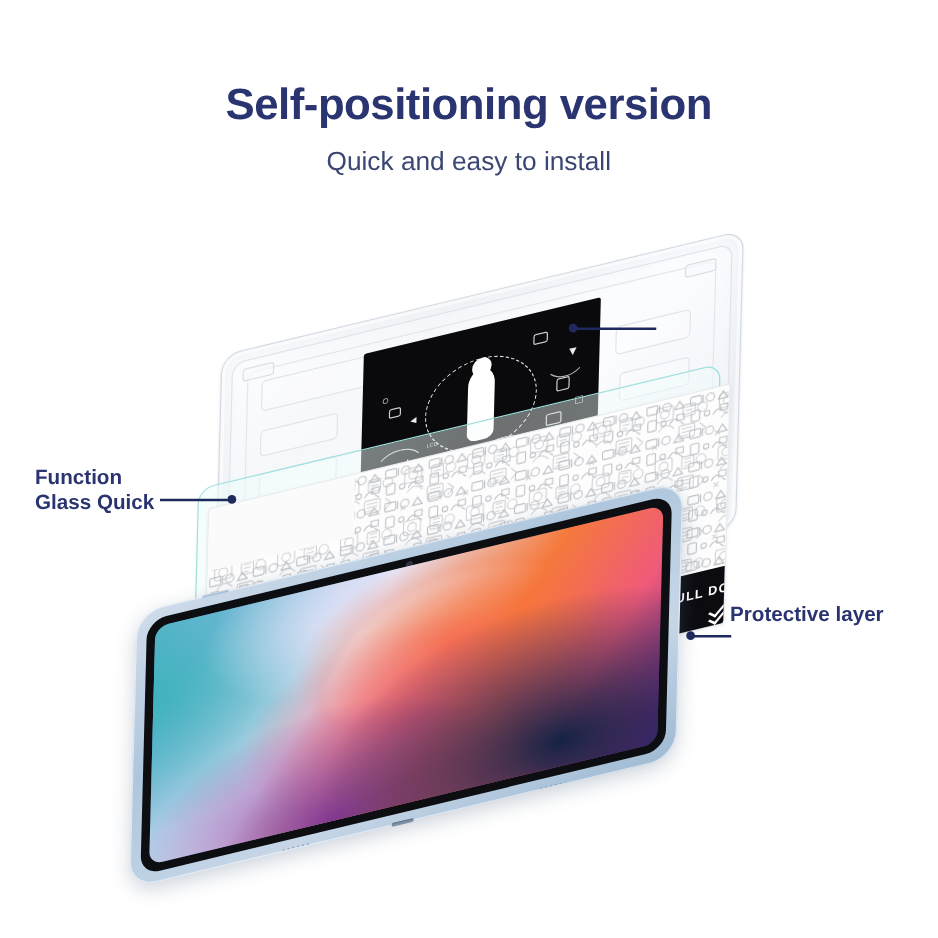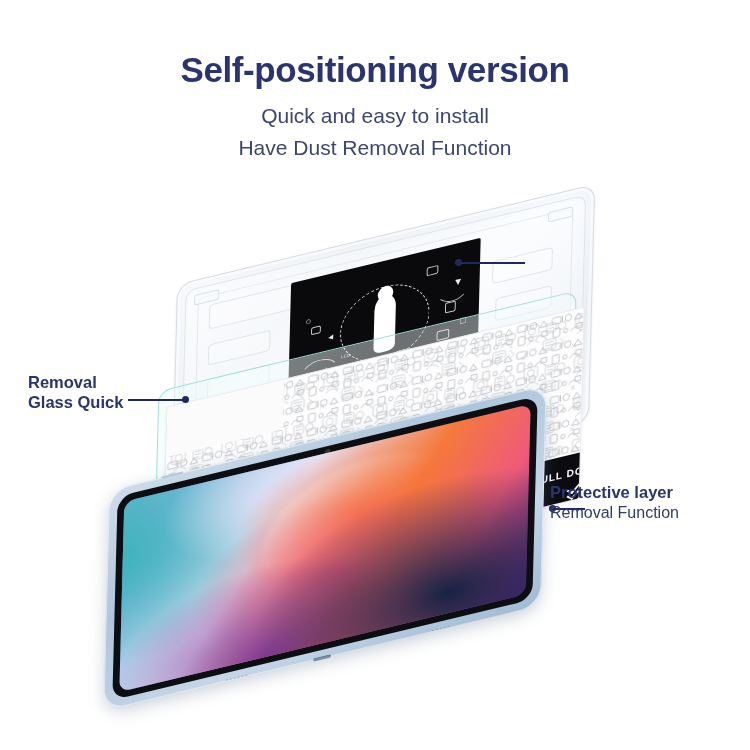--- a/index.html
+++ b/index.html
@@ -23,20 +23,21 @@
     top: 52px; left: 0; width: 750px;
     text-align: center;
     user-select: none;
   }
   .title {
     font-size: 35px;
     font-weight: bold;
     color: #2a3470;
     letter-spacing: -0.4px;
     line-height: 1.05;
+    margin-top: 14px;
   }
   .subtitle {
     font-size: 21px;
     font-weight: normal;
     color: #3b4672;
     line-height: 1.42;
     margin-top: 12px;
   }
   .subtitle div { margin-top: 2px; text-align: center; }
 
@@ -55,21 +56,21 @@
   .callout .cl-sub {
     font-size: 16px;
     font-weight: normal;
     line-height: 1.22;
     color: #2f3c6d;
     white-space: nowrap;
   }
   #callout-frame { left: 524px; top: 246px; }
   #callout-glass { left: 28px; top: 372px; text-align: left; }
   #callout-glass .cl-main { line-height: 1.22; }
-  #callout-prot  { left: 550px; top: 483px; }
+  #callout-prot  { left: 584px; top: 483px; }
 
   .leader { position: absolute; }
   .leader .lline {
     position: absolute;
     height: 1.7px;
     background: #1e2a5e;
     top: 0; left: 0;
   }
   .leader .ldot {
     position: absolute;
@@ -384,21 +385,20 @@
 </style>
 </head>
 <body>
 
 <div id="stage">
 
   <div class="headings">
     <div class="title">Self-positioning version</div>
     <div class="subtitle">
       <div>Quick and easy to install</div>
-      <div>Have Dust Removal Function</div>
     </div>
   </div>
 
   <div class="layer" id="frame-layer">
     <div class="tray"></div>
     <div class="tray-lip"></div>
     <div class="tray-inner"></div>
 
     <div class="rib" style="left:34px; top:30px; width:150px; height:26px;"></div>
     <div class="rib" style="left:200px; top:34px; width:74px; height:17px;"></div>
@@ -537,22 +537,21 @@
     <div class="lline"></div>
     <div class="ldot"></div>
   </div>
   <div class="leader" id="leader-prot">
     <div class="ldot"></div>
     <div class="lline"></div>
   </div>
 
 
   <div class="callout" id="callout-glass">
-    <div class="cl-main">Removal</div>
+    <div class="cl-main">Function</div>
     <div class="cl-main">Glass Quick</div>
   </div>
 
   <div class="callout" id="callout-prot">
     <div class="cl-main">Protective layer</div>
-    <div class="cl-sub">Removal Function</div>
   </div>
 
 </div>
 
 </body></html>

